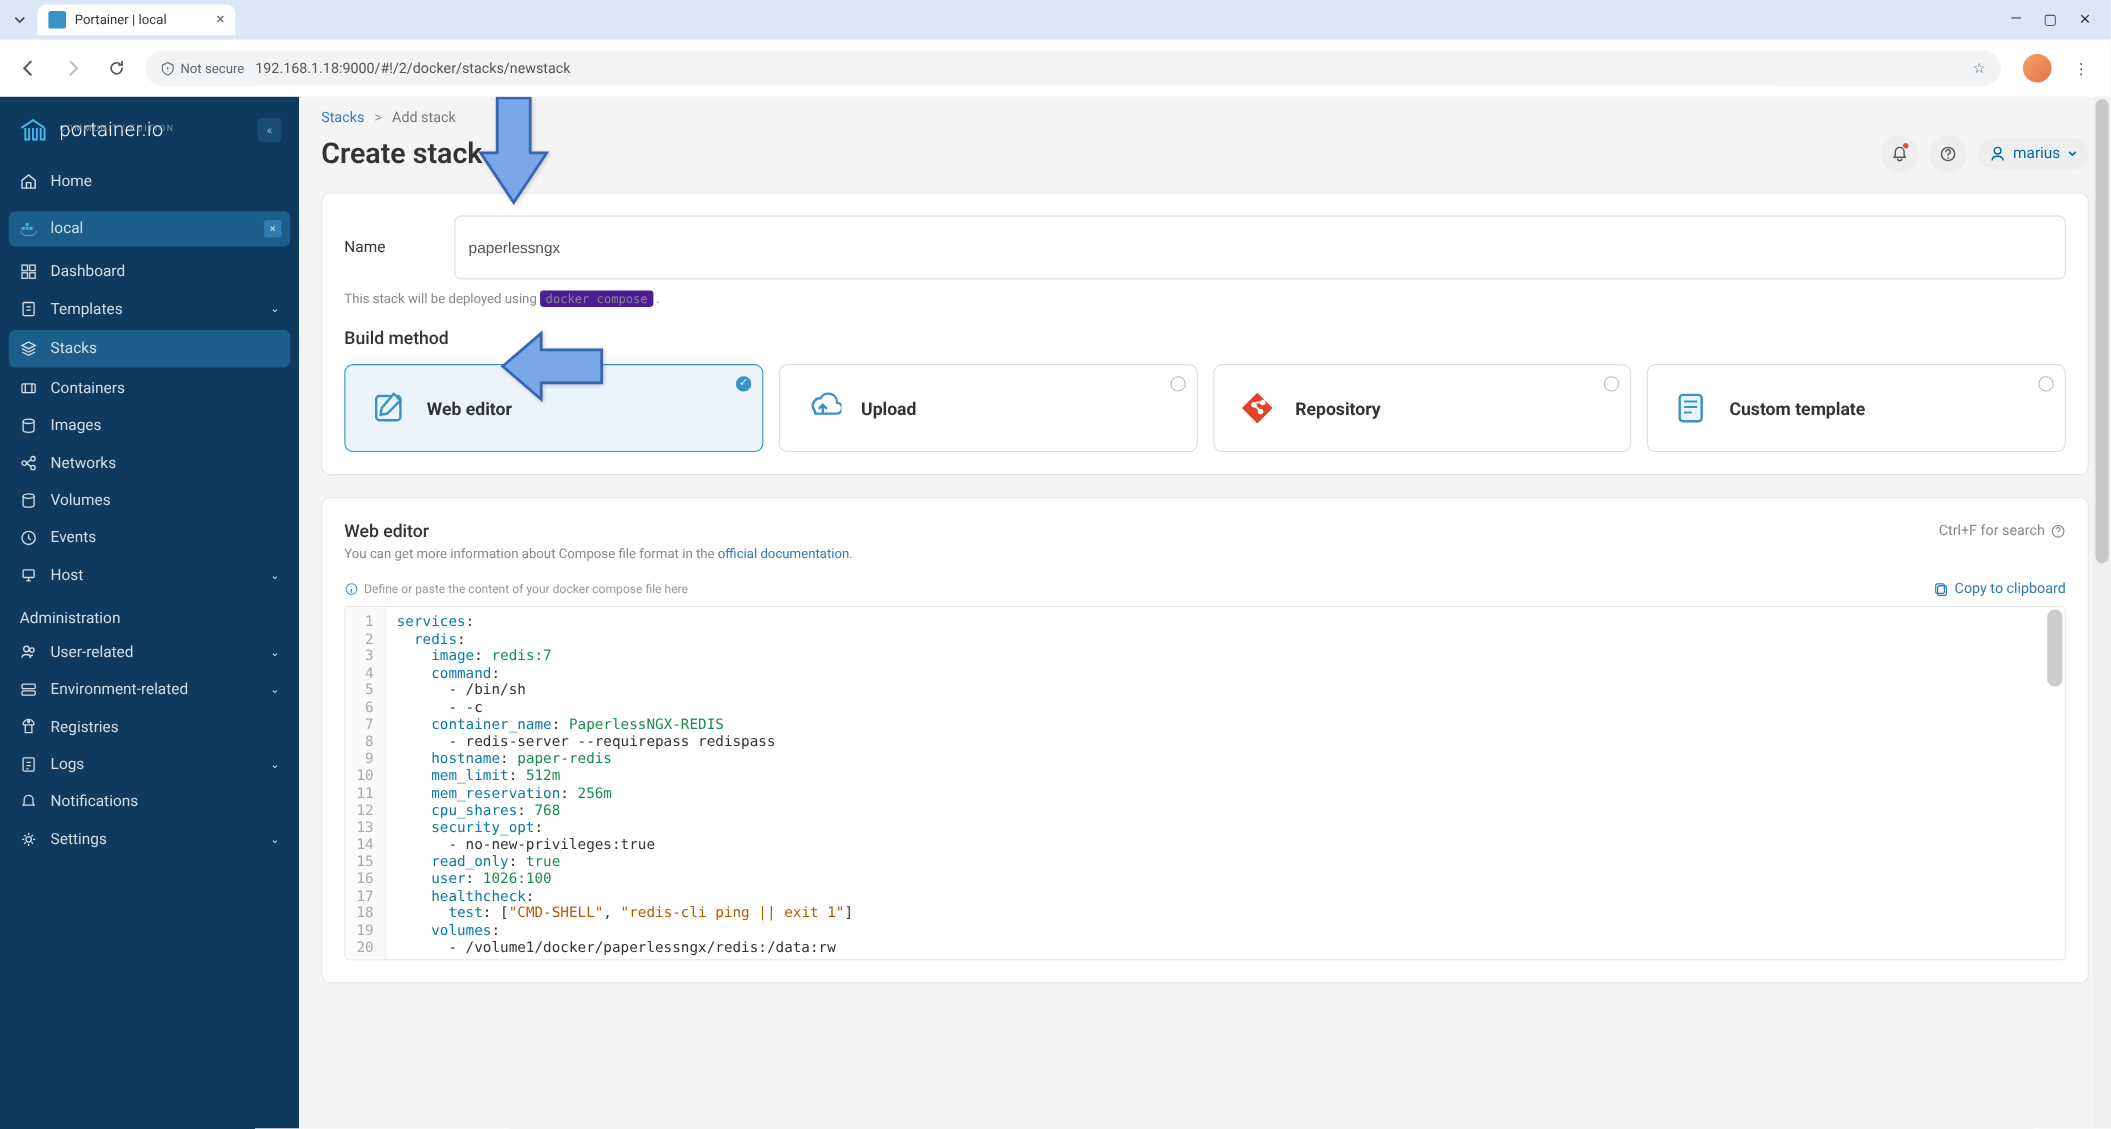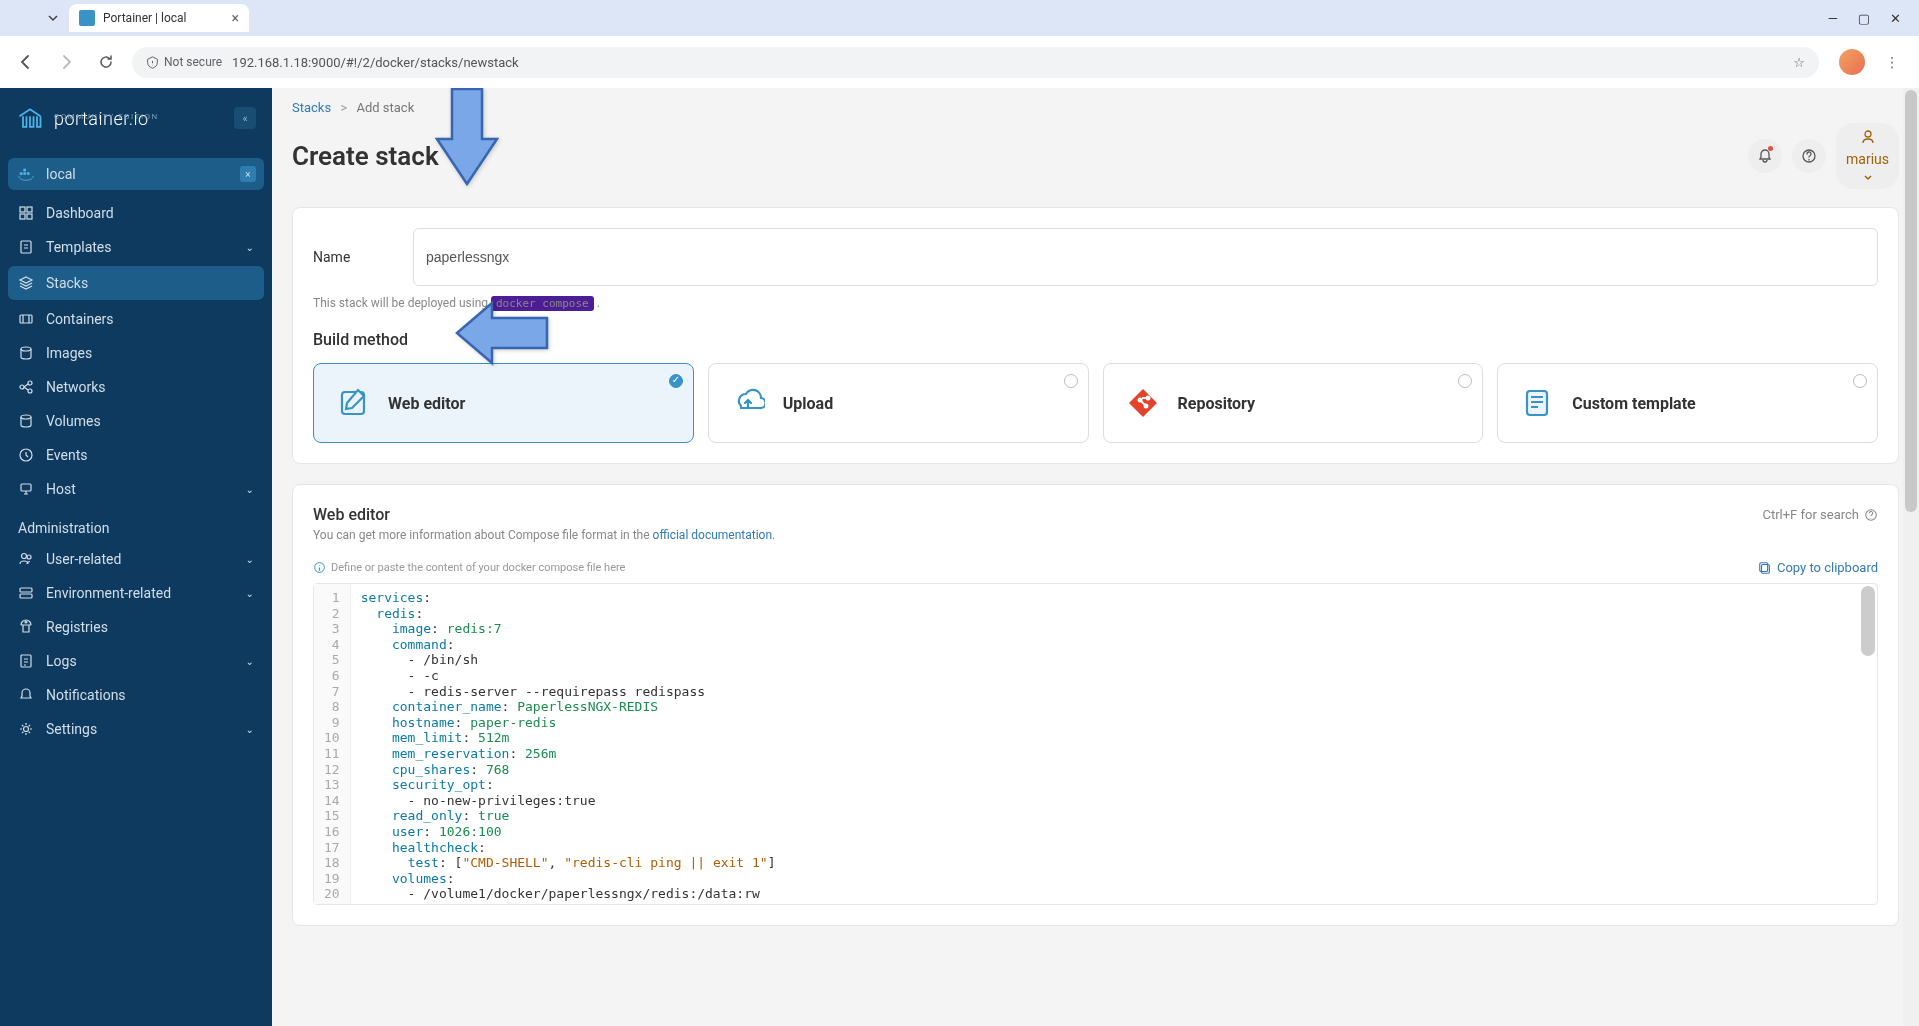--- a/index.html
+++ b/index.html
@@ -1,20 +1,20 @@
 <!DOCTYPE html>
 <html><head>
 <meta charset="utf-8">
 <style>
 * { margin: 0; padding: 0; box-sizing: border-box; }
 body { font-family: -apple-system, BlinkMacSystemFont, 'Segoe UI', Roboto, sans-serif; font-size: 14px; color: #333; background: #fff; overflow: hidden; }
 
 
 .browser-chrome { background: #dce6f7; height: 88px; display: flex; flex-direction: column; }
-.browser-tabs { display: flex; align-items: center; height: 36px; padding-left: 8px; margin-left: 35px; }
+.browser-tabs { display: flex; align-items: center; height: 36px; padding-left: 8px; }
 .tab-dropdown { width: 20px; height: 20px; display: flex; align-items: center; justify-content: center; cursor: pointer; color: #444; }
 .browser-tab { background: #fff; border-radius: 8px 8px 0 0; padding: 6px 10px; display: flex; align-items: center; gap: 8px; margin-left: 6px; min-width: 180px; }
 .tab-favicon { width: 16px; height: 16px; background: #3993c7; border-radius: 2px; }
 .tab-title { font-size: 12px; color: #333; flex: 1; }
 .tab-close { color: #666; cursor: pointer; font-size: 14px; }
 .window-controls { margin-left: auto; display: flex; gap: 20px; padding-right: 18px; color: #333; }
 .window-controls span { cursor: pointer; font-size: 13px; }
 .browser-toolbar { background: #fff; display: flex; align-items: center; gap: 12px; padding: 8px 12px; height: 52px; }
 .nav-btn { width: 28px; height: 28px; display: flex; align-items: center; justify-content: center; cursor: pointer; color: #555; border-radius: 14px; }
 .url-bar { flex: 1; background: #f1f3f4; border-radius: 20px; padding: 8px 14px; display: flex; align-items: center; gap: 10px; color: #555; font-size: 13px; }
@@ -44,21 +44,21 @@
 .breadcrumb { padding: 12px 20px 0 20px; font-size: 13px; color: #337ab7; }
 .breadcrumb a { color: #337ab7; text-decoration: none; }
 .breadcrumb .sep { color: #999; margin: 0 6px; }
 .breadcrumb .current { color: #777; }
 .page-header { display: flex; align-items: center; padding: 8px 20px 18px 20px; }
 .page-title { font-size: 26px; font-weight: 600; color: #333; display: flex; align-items: center; gap: 10px; }
 .refresh-icon { color: #888; cursor: pointer; font-size: 18px; }
 .header-actions { margin-left: auto; display: flex; align-items: center; gap: 10px; }
 .icon-btn { width: 34px; height: 34px; border-radius: 50%; background: #eee; display: flex; align-items: center; justify-content: center; cursor: pointer; color: #555; position: relative; }
 .notif-dot { position: absolute; top: 7px; right: 9px; width: 5px; height: 5px; background: #e74c3c; border-radius: 50%; }
-.user-menu { display: flex; align-items: center; gap: 6px; padding: 6px 10px; border-radius: 18px; background: #eee; cursor: pointer; color: #a16207; flex-direction: column; }
+.user-menu { display: flex; align-items: center; gap: 6px; padding: 6px 10px; border-radius: 18px; background: #eee; cursor: pointer; color: #0369a1; }
 
 
 .card { background: #fff; border: 1px solid #e6e6e6; border-radius: 8px; margin: 0 20px 20px 20px; padding: 20px; }
 .form-row { display: flex; align-items: center; margin-bottom: 10px; }
 .form-label { width: 100px; color: #333; font-size: 14px; }
 .form-input { flex: 1; padding: 20px 12px; border: 1px solid #ddd; border-radius: 6px; font-size: 14px; color: #555; }
 .helper-text { font-size: 12px; color: #888; margin-top: 6px; }
 .code-tag { background: #4c1d95; padding: 1px 5px; border-radius: 3px; font-family: monospace; font-size: 11px; }
 
 .section-title { font-size: 16px; font-weight: 500; color: #333; margin: 20px 0 14px 0; }
@@ -156,20 +156,28 @@
       <svg class="logo-icon" viewBox="0 0 32 32">
           <path d="M4 14l12-8 12 8M8 14v12h4V14m4 0v12h4V14m4 0v12h4V14" stroke="#4ab5e8" stroke-width="2" fill="none"></path>
         </svg>
       <div>
         <div class="logo-text">portainer.io</div>
       </div>
       <div class="logo-sub">COMMUNITY EDITION</div>
       <div class="collapse-btn">«</div>
     </div>
 
+    <div class="nav-item">
+      <span class="nav-icon">
+          <svg width="16" height="16" viewBox="0 0 16 16">
+            <path d="M2 7l6-5 6 5v7H2z M6 14v-5h4v5" stroke="currentColor" stroke-width="1.3" fill="none"></path>
+          </svg>
+        </span>
+      <span>Home</span>
+    </div>
 
     <div class="nav-item env">
       <span class="nav-icon">
           <svg width="18" height="18" viewBox="0 0 18 18">
             <rect x="2" y="7" width="3" height="3" fill="#4ab5e8"></rect>
             <rect x="6" y="7" width="3" height="3" fill="#4ab5e8"></rect>
             <rect x="6" y="3" width="3" height="3" fill="#4ab5e8"></rect>
             <rect x="10" y="7" width="3" height="3" fill="#4ab5e8"></rect>
             <path d="M1 11c0 3 3 5 8 5s8-2 8-5" stroke="#4ab5e8" fill="none"></path>
           </svg>
@@ -486,22 +494,22 @@
             <div>19</div>
             <div>20</div>
           </div>
         <div class="code-content" id="code-content">
             <div><span class="kw">services</span>:</div>
             <div>  <span class="kw">redis</span>:</div>
             <div>    <span class="kw">image</span>: <span class="val">redis:7</span></div>
             <div>    <span class="kw">command</span>:</div>
             <div>      - /bin/sh</div>
             <div>      - -c</div>
+            <div>    <span class="kw">container_name</span>: <span class="val">PaperlessNGX-REDIS</span></div>
             <div>      - redis-server --requirepass redispass</div>
-            <div>    <span class="kw">container_name</span>: <span class="val">PaperlessNGX-REDIS</span></div>
             <div>    <span class="kw">hostname</span>: <span class="val">paper-redis</span></div>
             <div>    <span class="kw">mem_limit</span>: <span class="val">512m</span></div>
             <div>    <span class="kw">mem_reservation</span>: <span class="val">256m</span></div>
             <div>    <span class="kw">cpu_shares</span>: <span class="val">768</span></div>
             <div>    <span class="kw">security_opt</span>:</div>
             <div>      - no-new-privileges:true</div>
             <div>    <span class="kw">read_only</span>: <span class="bool">true</span></div>
             <div>    <span class="kw">user</span>: <span class="val">1026:100</span></div>
             <div>    <span class="kw">healthcheck</span>:</div>
             <div>      <span class="kw">test</span>: [<span class="str">"CMD-SHELL"</span>, <span class="str">"redis-cli ping || exit 1"</span>]</div>

